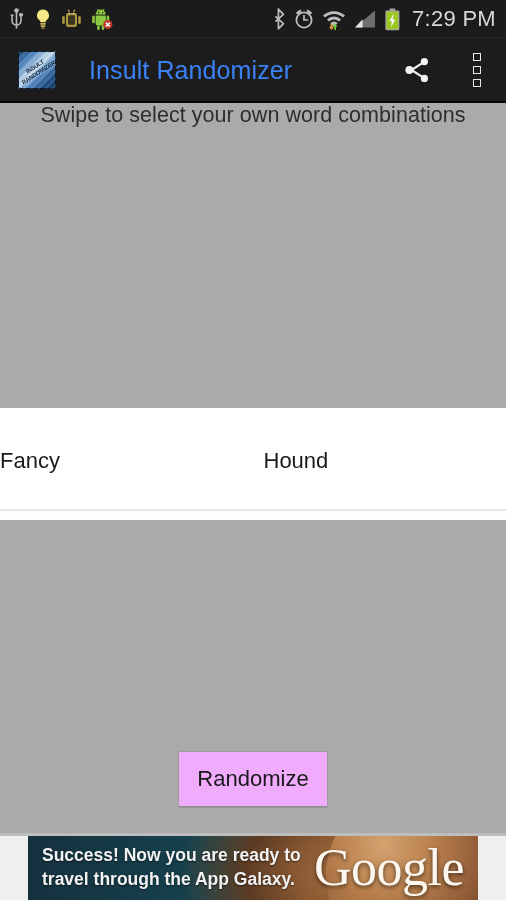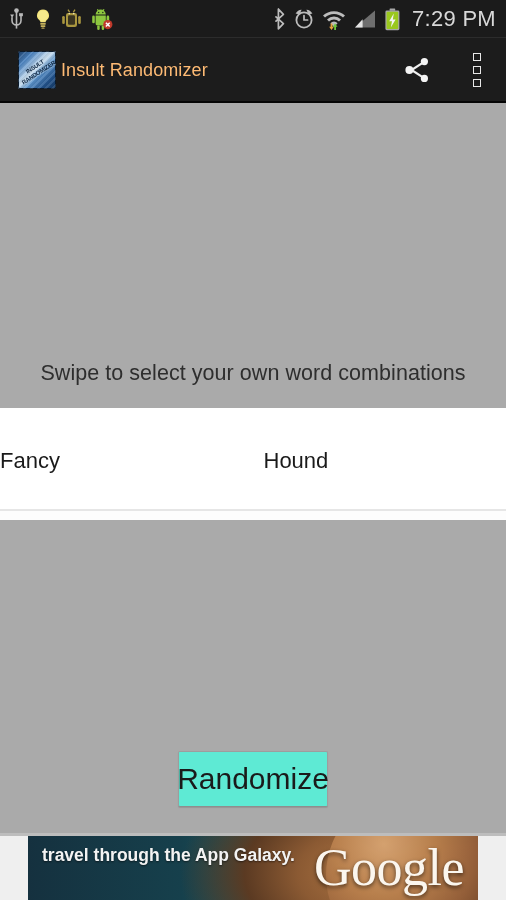--- a/index.html
+++ b/index.html
@@ -104,23 +104,23 @@
     position: absolute;
     inset: 0;
     background: repeating-linear-gradient(
       135deg,
       rgba(255,255,255,0.10) 0px,
       rgba(255,255,255,0.10) 2px,
       rgba(0,0,0,0.06) 2px,
       rgba(0,0,0,0.06) 5px);
   }
   .app-title {
-    color: #fdba74;
-    font-size: 18px;
-    margin-left: 5px;
+    color: #3b82f6;
+    font-size: 25px;
+    margin-left: 33px;
     font-weight: normal;
     letter-spacing: 0.1px;
     white-space: nowrap;
   }
   .ab-actions {
     margin-left: auto;
     display: flex;
     align-items: center;
     height: 100%;
   }
@@ -162,21 +162,21 @@
     bottom: 0;
     background: #aaaaaa;
   }
 
   .hint-zone {
     position: absolute;
     top: 0; left: 0;
     width: 506px;
     height: 305px;
     display: flex;
-    align-items: flex-end;
+    align-items: flex-start;
     justify-content: center;
     padding-bottom: 22px;
     box-sizing: border-box;
   }
   .hint-text {
     color: #2e2e2e;
     font-size: 21.5px;
     letter-spacing: 0.05px;
     white-space: nowrap;
   }
@@ -232,26 +232,26 @@
     position: absolute;
     top: 231px;
     left: 0;
     width: 506px;
     display: flex;
     justify-content: center;
   }
   .randomize-btn {
     width: 150px;
     height: 56px;
-    background: #5eead4;
+    background: #f0abfc;
     border: 1px solid #9d9d9d;
     border-bottom-color: #8e8e8e;
     border-radius: 2px;
     color: #1a1a1a;
-    font-size: 30px;
+    font-size: 22px;
     font-family: "Liberation Sans", sans-serif;
     display: flex;
     align-items: center;
     justify-content: center;
     cursor: pointer;
     box-shadow: 0 1px 1px rgba(0,0,0,0.12);
     box-sizing: border-box;
     padding: 0;
   }
 
@@ -494,20 +494,21 @@
       <div class="randomize-wrap">
         <button class="randomize-btn">Randomize</button>
       </div>
     </div>
 
     <div class="ad-zone">
       <div class="ad-topline"></div>
       <div class="ad-banner">
         <div class="ad-planet"></div>
         <div class="ad-text">
+          <div>Success! Now you are ready to</div>
           <div>travel through the App Galaxy.</div>
         </div>
         <div class="ad-google">Google</div>
       </div>
     </div>
 
   </div>
 </div>
 
 </body></html>

